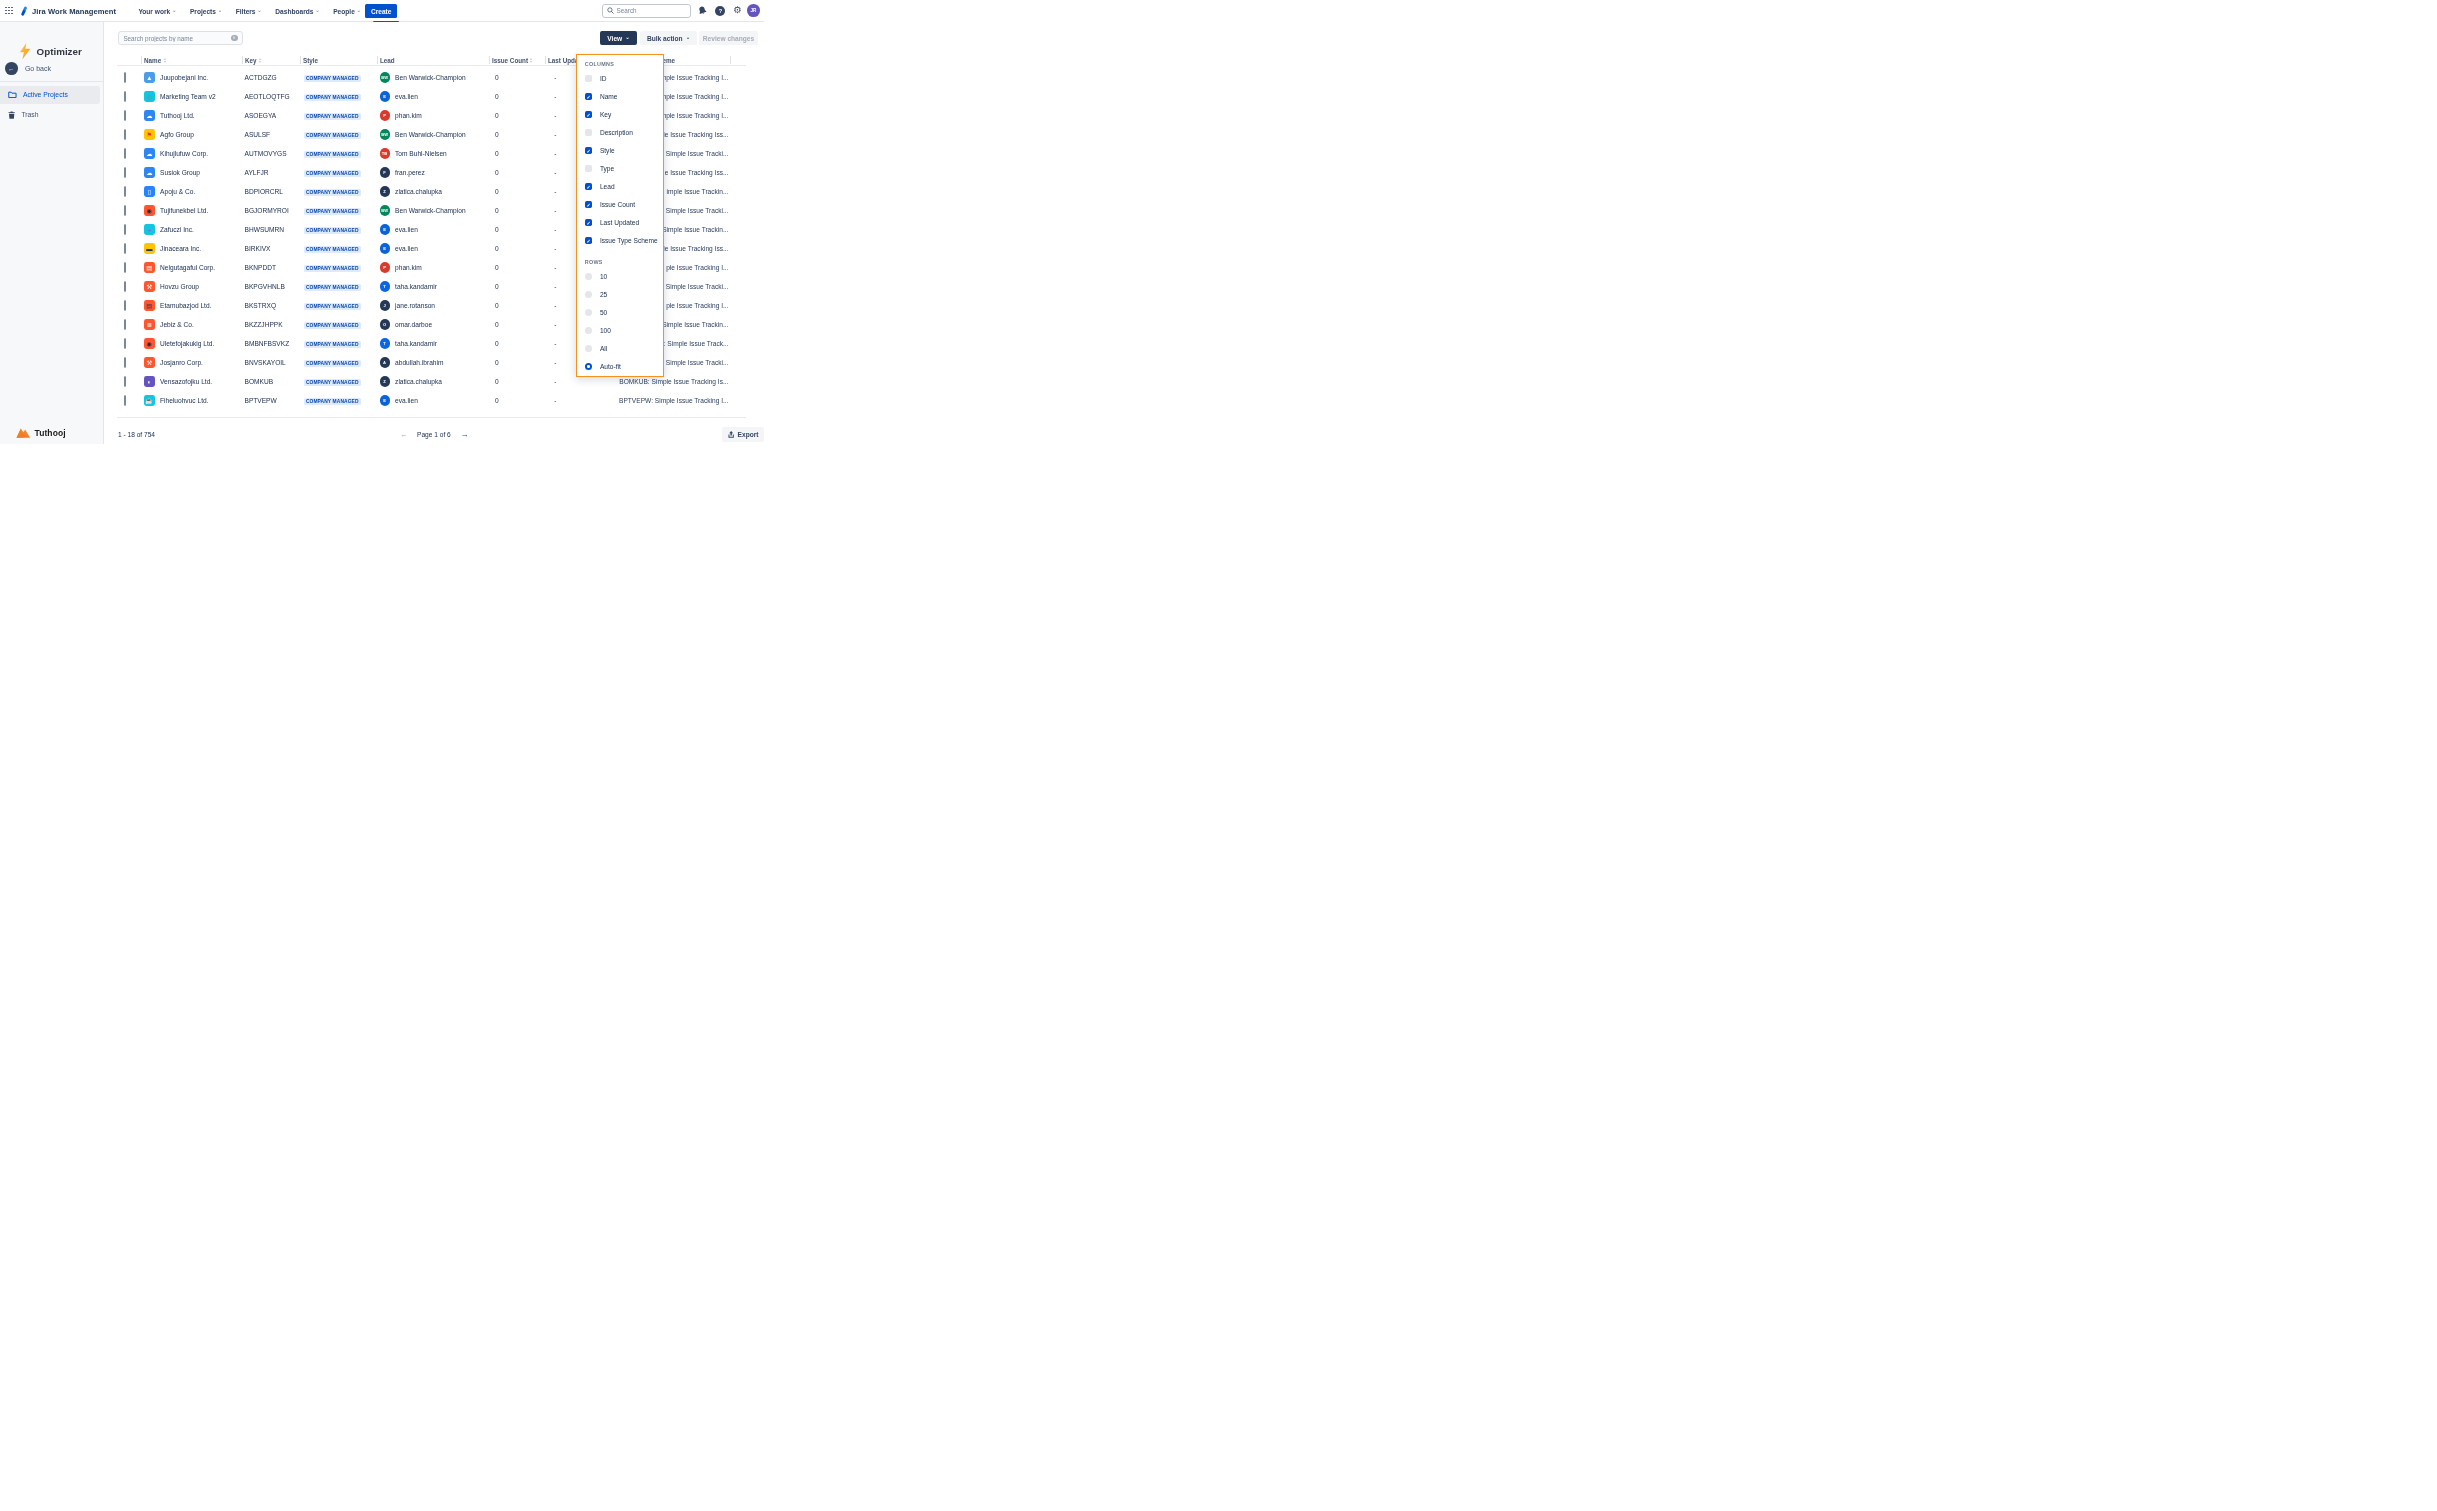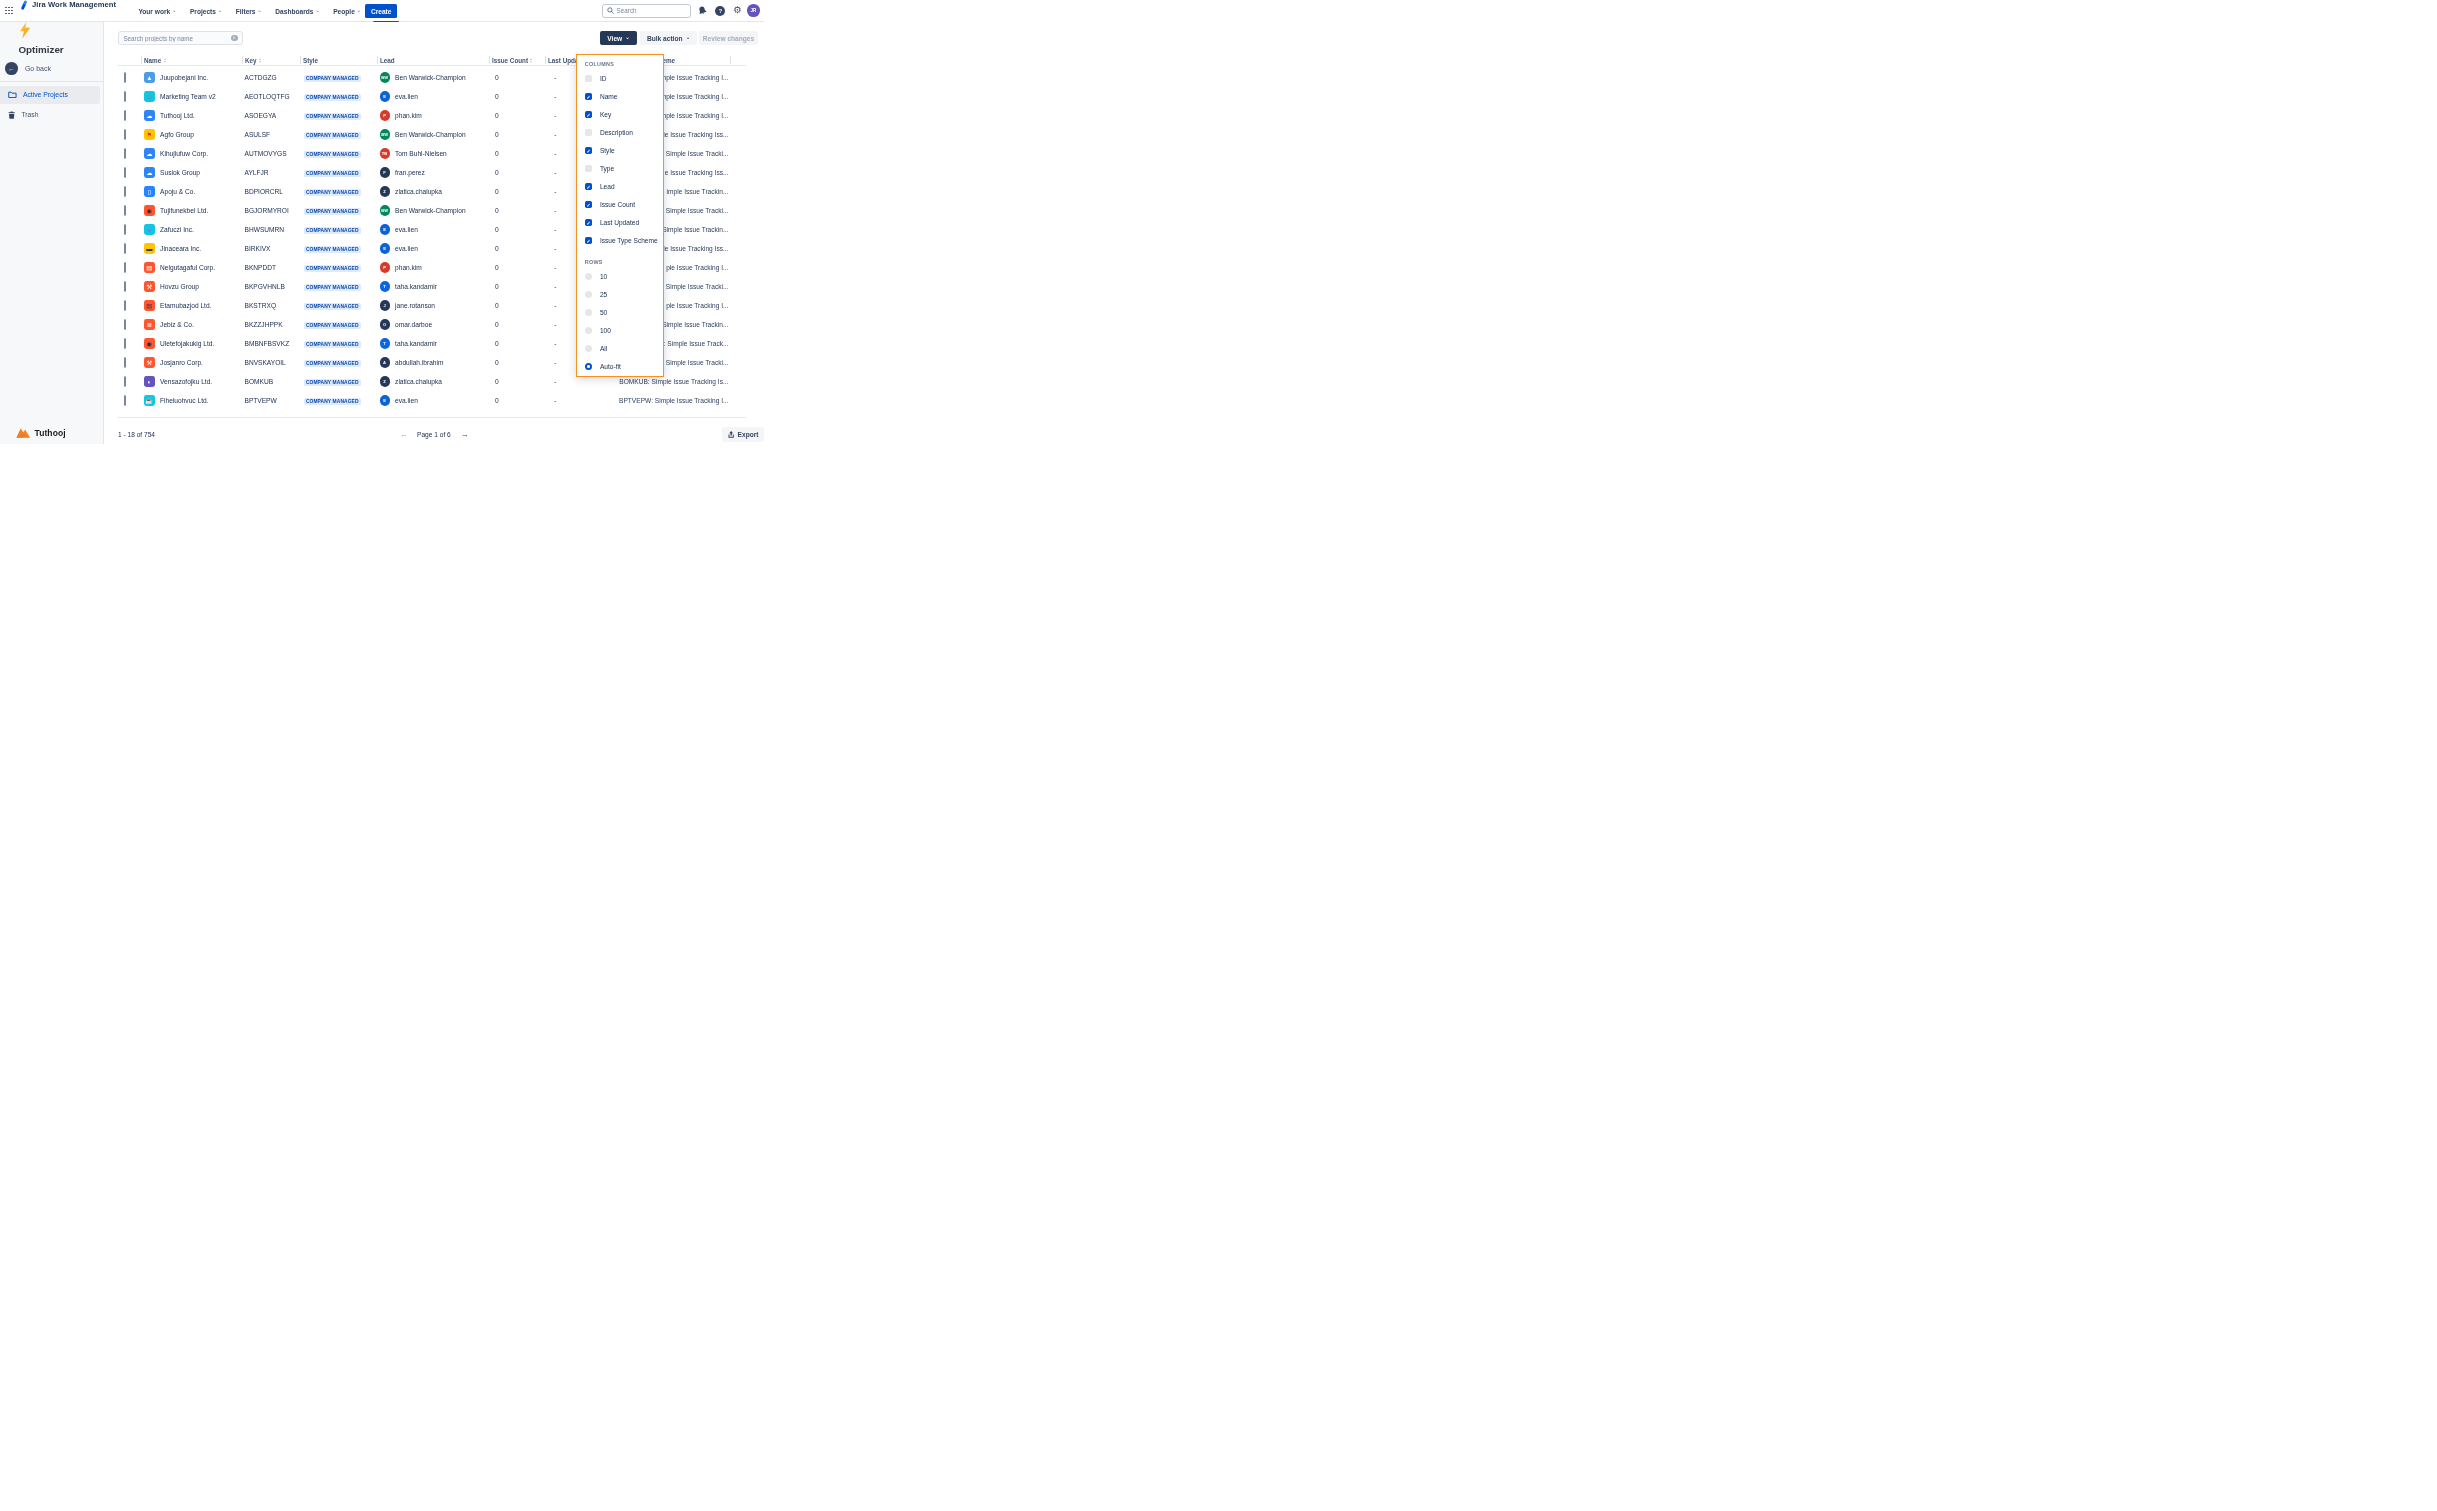--- a/index.html
+++ b/index.html
@@ -5,21 +5,21 @@
   * { margin:0; padding:0; box-sizing:border-box; }
   html,body { width:764px; height:444px; overflow:hidden; background:#fff;
     font-family:"Liberation Sans", sans-serif; color:#172B4D; }
 
   
   .topnav { position:absolute; left:0; top:0; width:764px; height:22px; background:#fff;
     border-bottom:0.5px solid #E4E6EA; z-index:30; }
   .appswitcher { position:absolute; left:4.9px; top:6.8px; width:8.3px; height:8.3px;
     display:grid; grid-template-columns:repeat(3,1.7px); grid-template-rows:repeat(3,1.7px); gap:1.3px; cursor:pointer;}
   .appswitcher span { background:#42526E; border-radius:0.5px; }
-  .brand { position:absolute; left:18.5px; top:0; height:22px; display:flex; align-items:flex-start; gap:3.4px; }
+  .brand { position:absolute; left:18.5px; top:0; height:22px; display:flex; align-items:center; gap:3.4px; }
   .brand-text { font-size:7.6px; font-weight:700; color:#253858; letter-spacing:0.05px; }
   .nav-menu { position:absolute; left:133px; top:0; height:22px; display:flex; align-items:center; gap:2.9px; }
   .nav-item { position:relative; height:22px; display:flex; align-items:center; gap:2px; padding:0 5.4px;
     font-size:6.6px; font-weight:600; color:#344563; cursor:pointer; }
   .nav-item .chev { font-size:4.9px; color:#8993A4; margin-top:-2px; }
   .nav-item.active { color:#0052CC; }
   .nav-item.active .chev { color:#0052CC; }
   .nav-item.active::after { content:""; position:absolute; left:3.9px; right:3.9px; bottom:0; height:1.5px;
     background:#0052CC; border-radius:1px 1px 0 0; }
   .create-btn { position:absolute; left:365px; top:3.9px; height:14.6px; padding:0 5.9px; background:#0052CC;
@@ -34,21 +34,21 @@
     justify-content:center; cursor:pointer; }
   .help-circle { width:9.8px; height:9.8px; border-radius:50%; background:#344563; color:#fff; font-size:5.6px;
     font-weight:700; display:flex; align-items:center; justify-content:center; }
   .gear-glyph { font-size:9.3px; color:#344563; line-height:1; }
   .avatar-top { width:12.7px; height:12.7px; border-radius:50%; background:#6554C0; color:#fff; font-size:4.6px;
     font-weight:700; display:flex; align-items:center; justify-content:center; }
 
   
   .sidebar { position:absolute; left:0; top:22px; width:104px; height:422px; background:#F7F8FA;
     border-right:0.5px solid #E4E6EA; z-index:10; }
-  .side-logo { position:absolute; left:18.5px; top:0; display:flex; align-items:flex-start; gap:5.9px;flex-direction:column; }
+  .side-logo { position:absolute; left:18.5px; top:21px; display:flex; align-items:center; gap:5.9px; }
   .side-logo-text { font-size:9.8px; font-weight:600; color:#333842; }
   .goback { position:absolute; left:4.9px; top:40px; display:flex; align-items:center; gap:7.3px; cursor:pointer; }
   .goback-circle { width:12.7px; height:12.7px; border-radius:50%; background:#344563; color:#fff; display:flex;
     align-items:center; justify-content:center; font-size:6.3px; }
   .goback-label { font-size:7px; color:#42526E; font-weight:500; }
   .side-divider { position:absolute; left:0; top:59px; width:104px; height:0.5px; background:#E4E6EA; }
   .side-item { position:absolute; left:0; width:100px; height:17.6px; display:flex; align-items:center; gap:6.3px;
     padding-left:7.8px; cursor:pointer; font-size:6.8px; font-weight:500; color:#42526E; border-radius:0 2.9px 2.9px 0; }
   .side-item.active { background:#E9EBEE; color:#0052CC; }
   .appfox { position:absolute; left:16px; top:405px; display:flex; align-items:center; gap:3.9px; }

